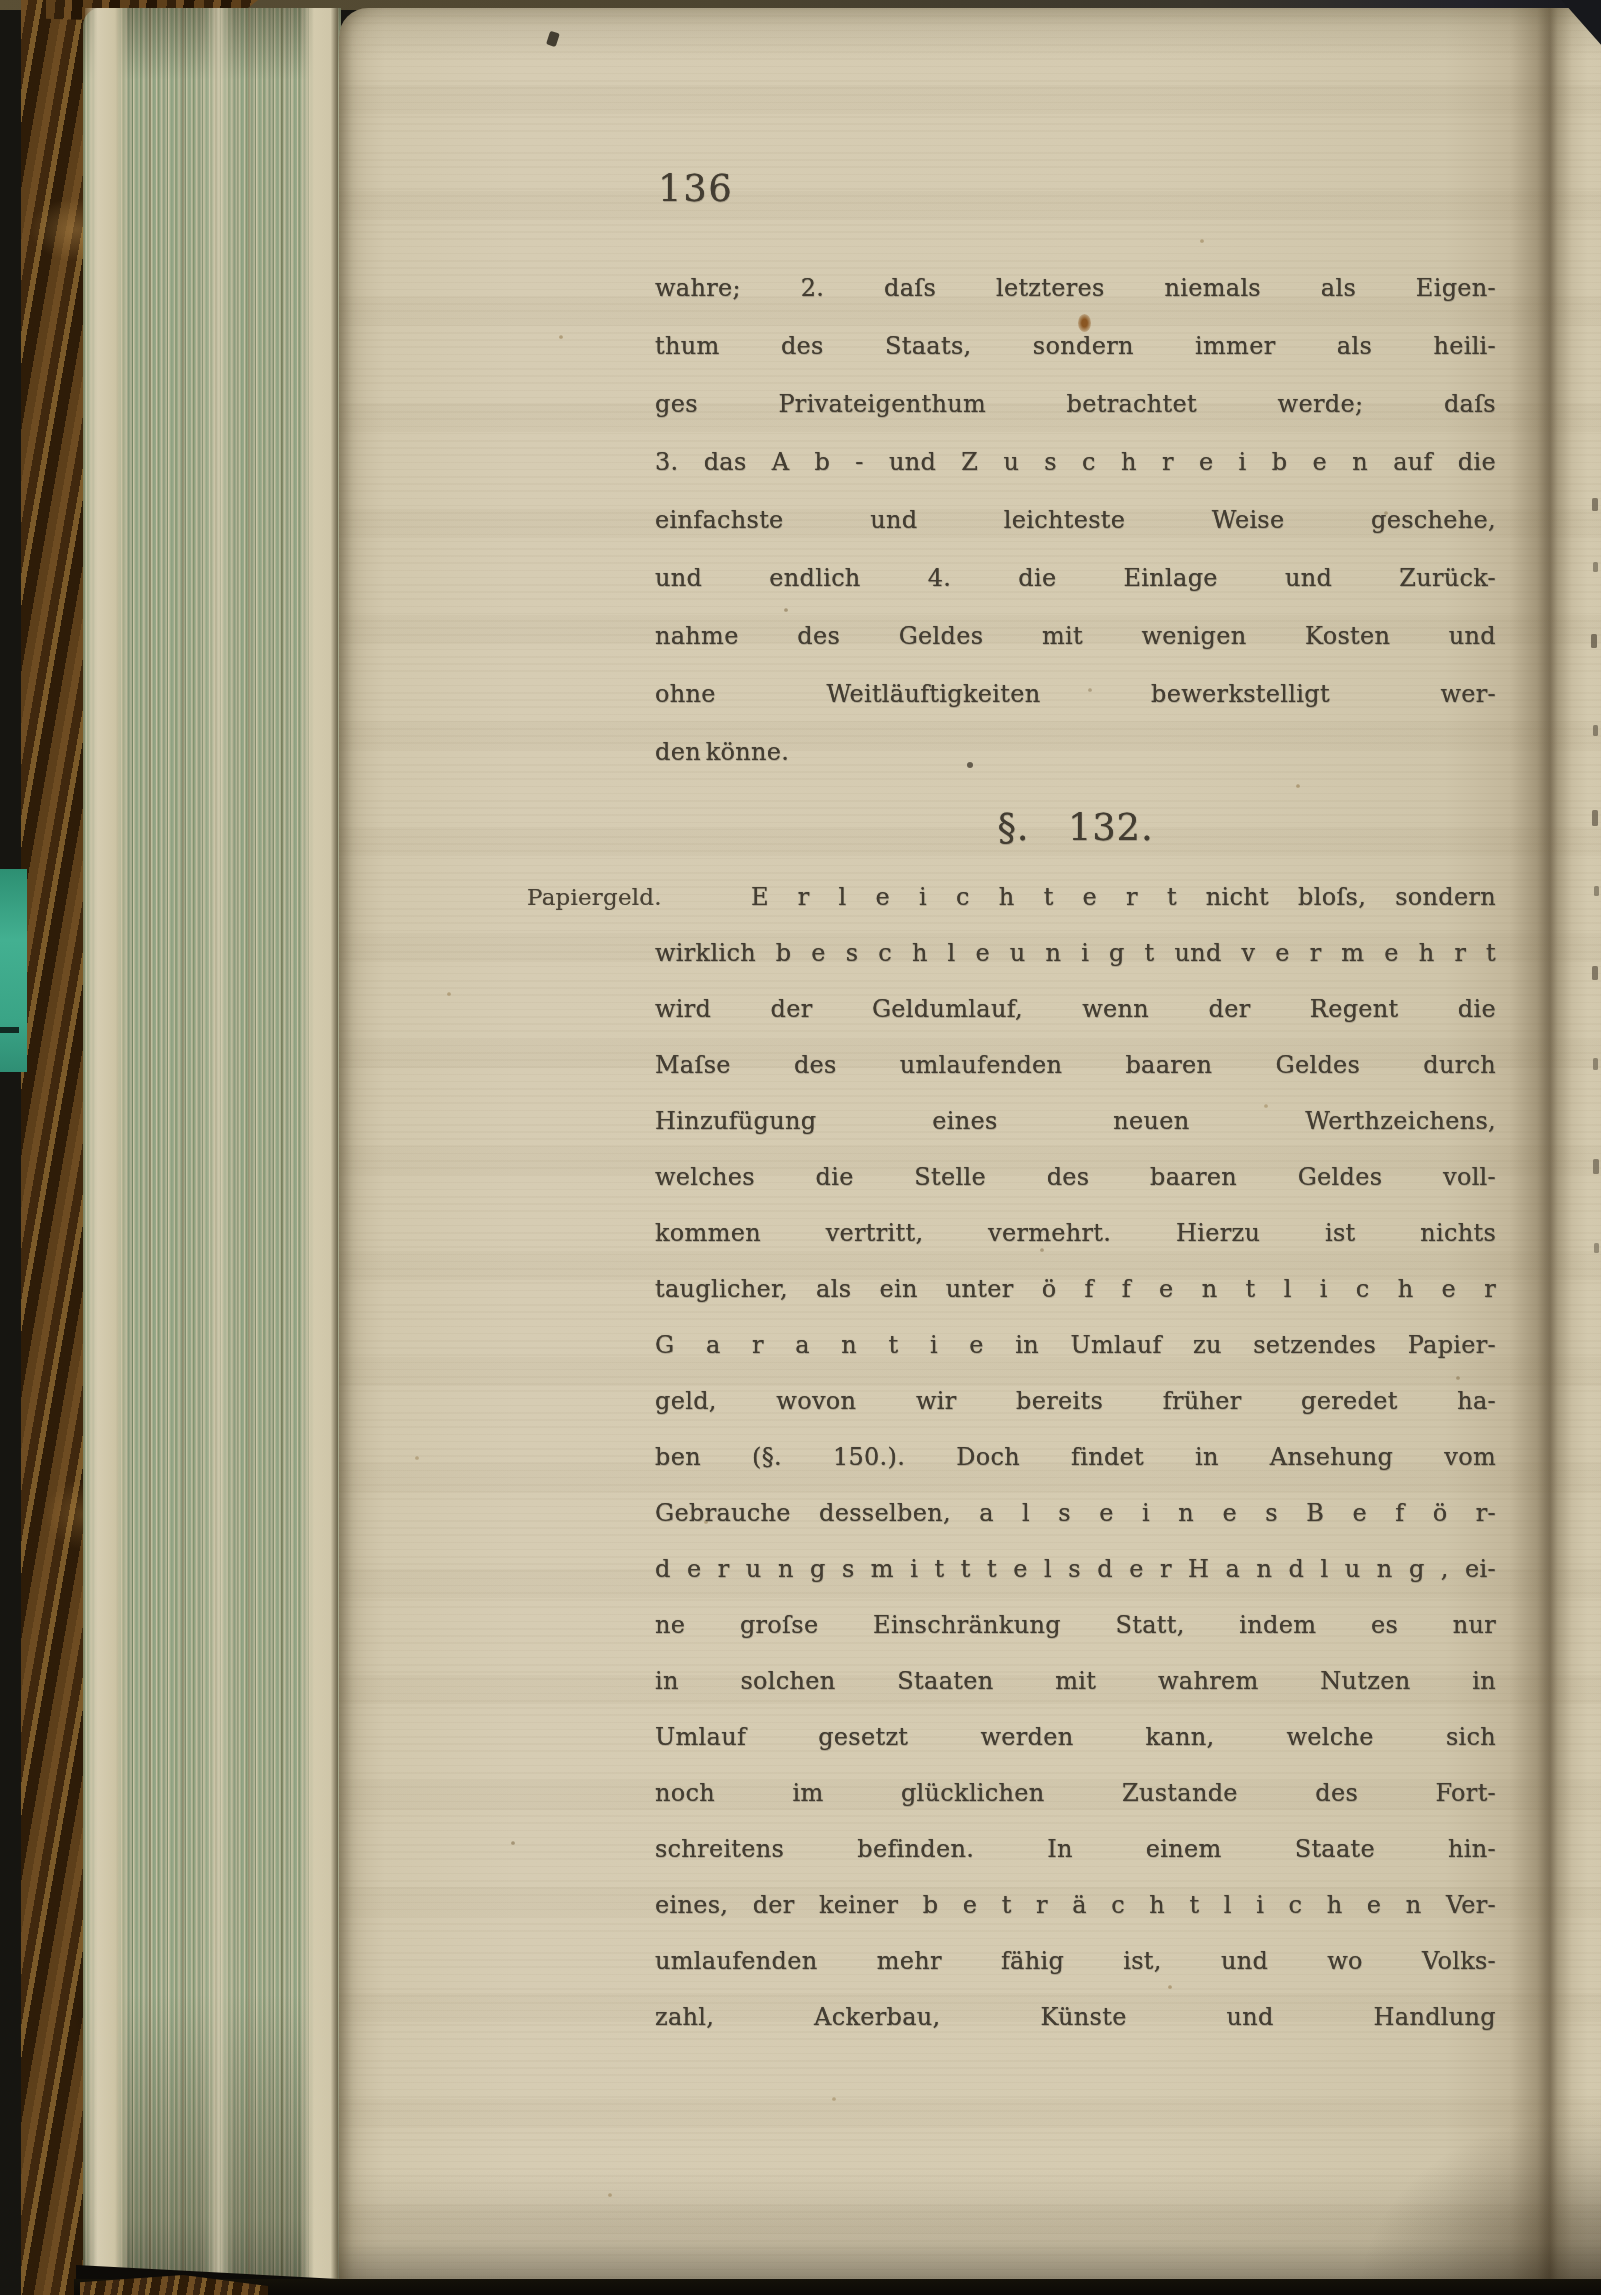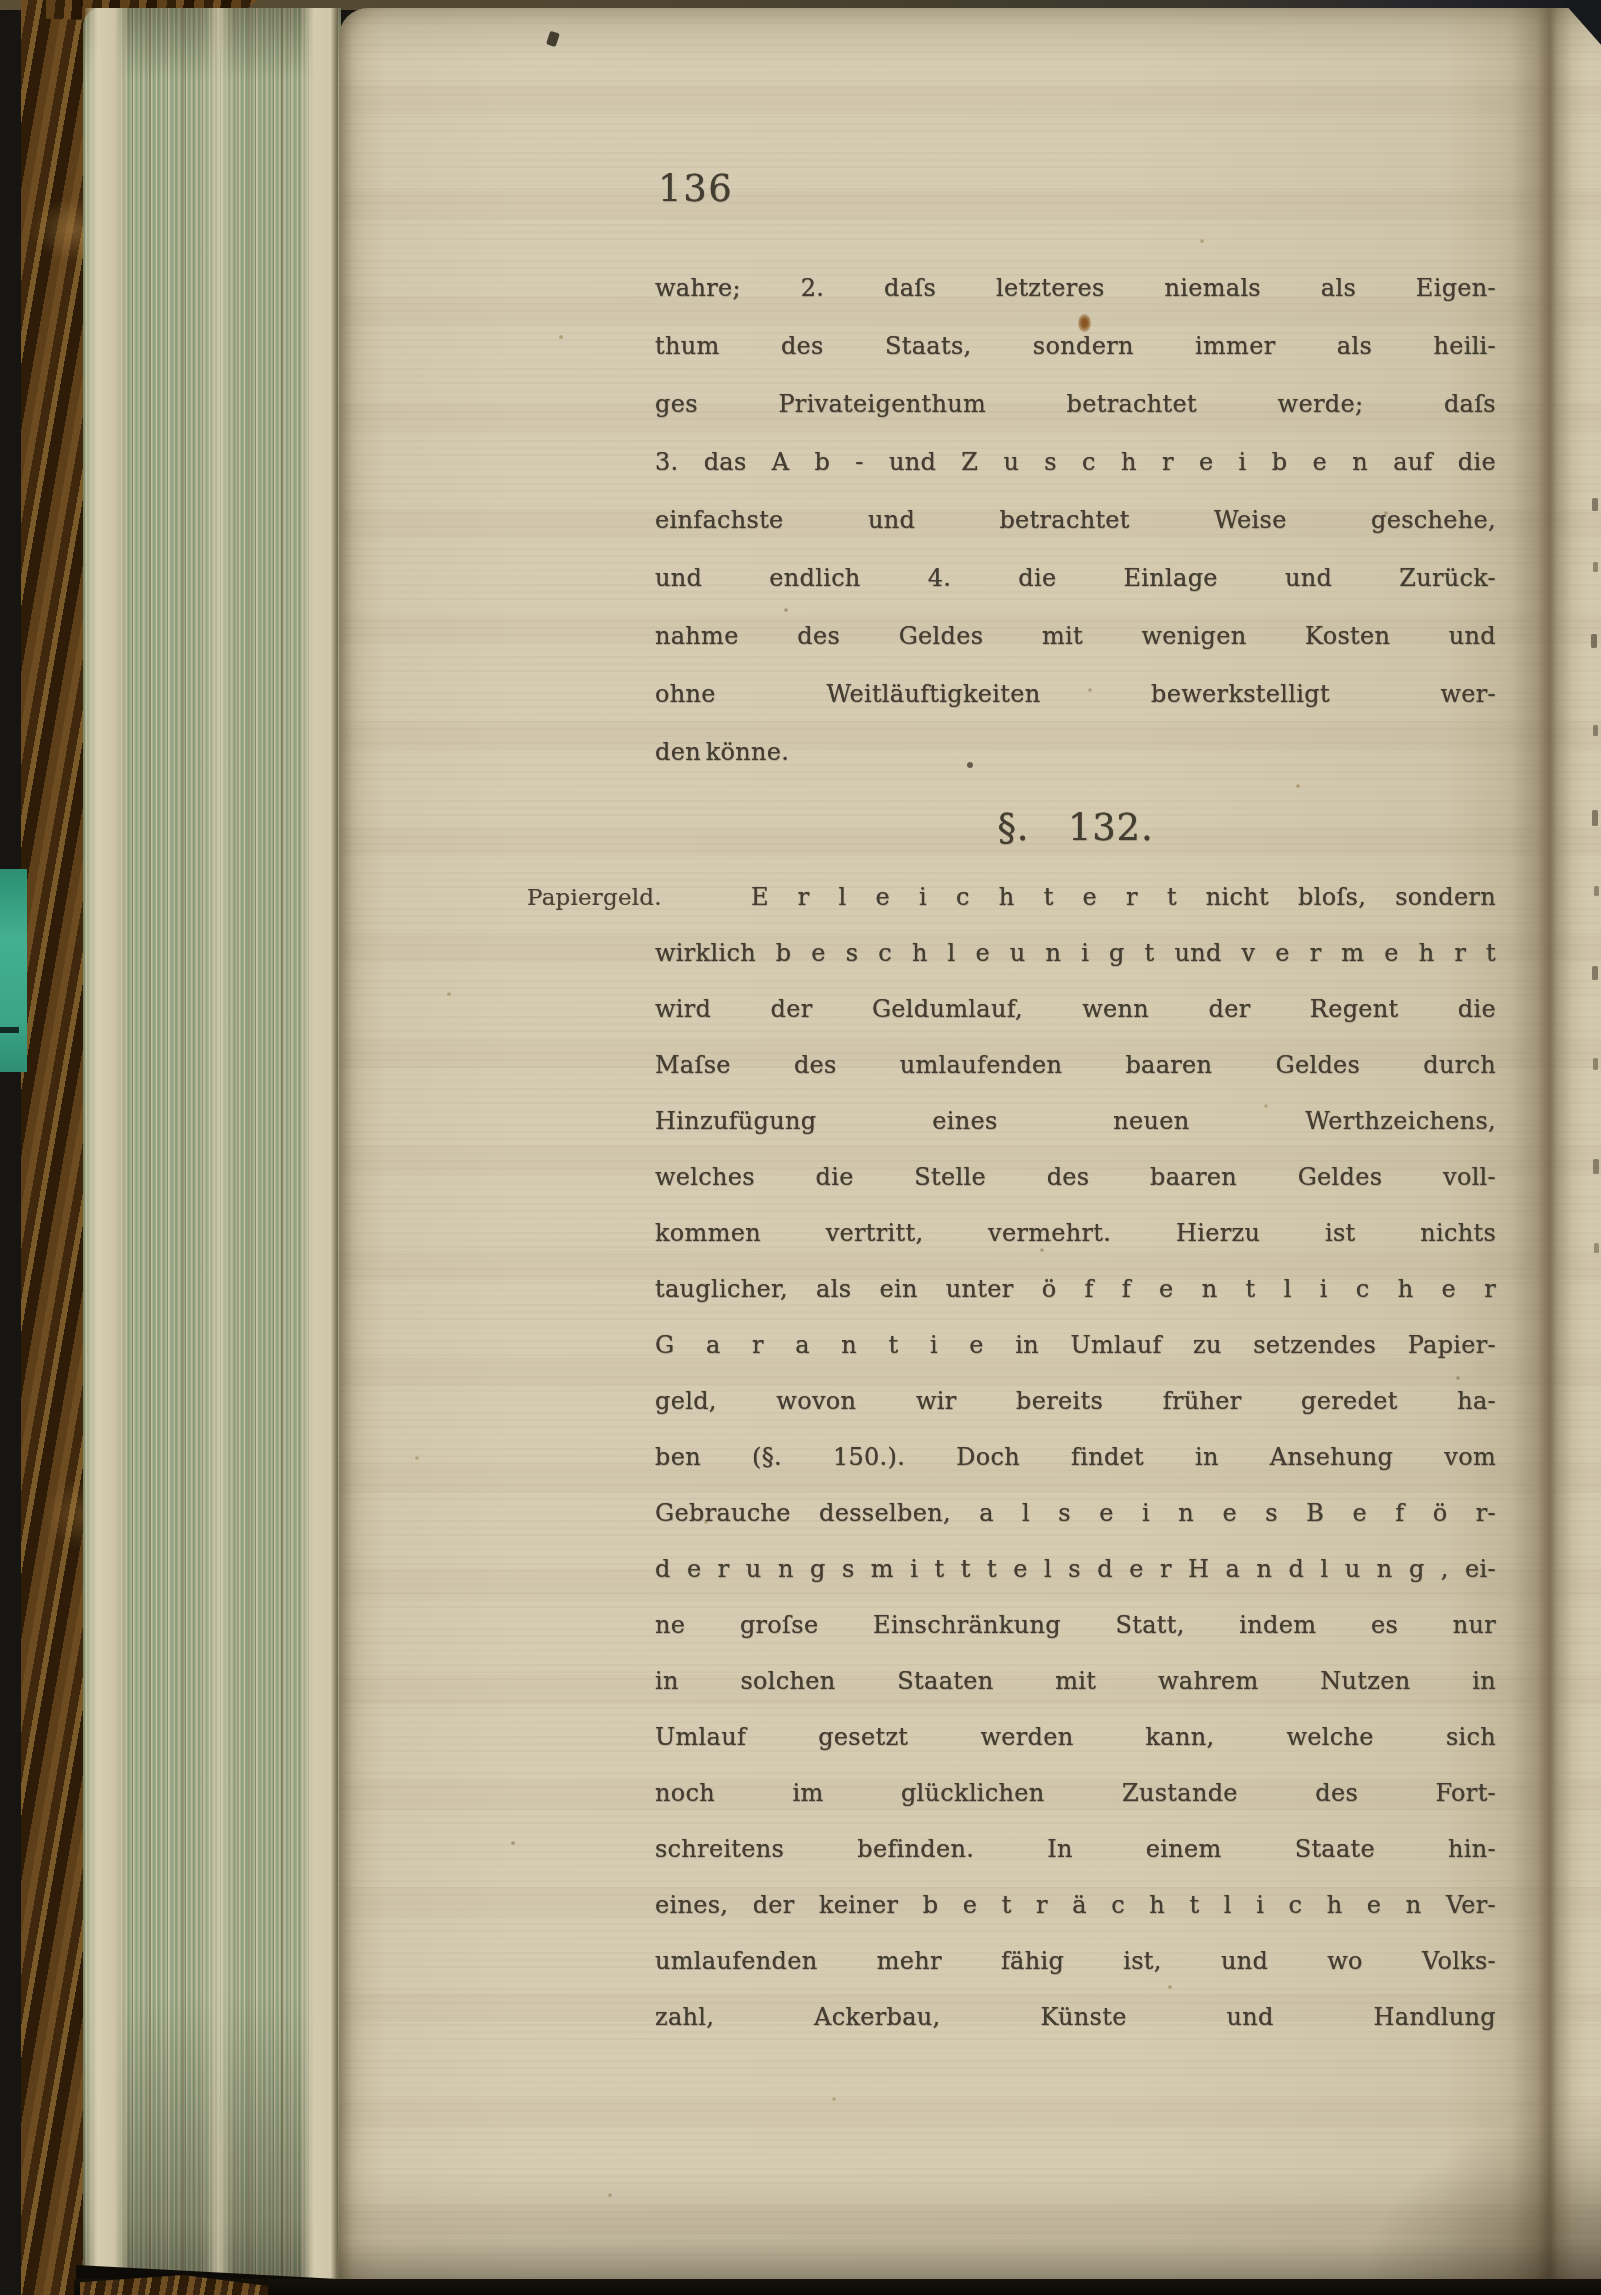--- a/index.html
+++ b/index.html
@@ -168,21 +168,21 @@
   <div class="rmark" style="left:1593px;top:1159px;width:5.6px;height:15px;opacity:.55"></div>
   <div class="rmark" style="left:1594px;top:1243px;width:4.8px;height:10.4px;opacity:.45"></div>
 
   <div class="pgnum ink">136</div>
 
   <div class="para para1">
     <div class="line ink">wahre; 2. daſs letzteres niemals als Eigen-</div>
     <div class="line ink">thum des Staats, sondern immer als heili-</div>
     <div class="line ink">ges Privateigenthum betrachtet werde; daſs</div>
     <div class="line ink sp">3. das A b - und Z u s c h r e i b e n auf die</div>
-    <div class="line ink">einfachste und betrachtet Weise geschehe,</div>
+    <div class="line ink">einfachste und leichteste Weise geschehe,</div>
     <div class="line ink">und endlich 4. die Einlage und Zurück-</div>
     <div class="line ink">nahme des Geldes mit wenigen Kosten und</div>
     <div class="line ink">ohne Weitläuftigkeiten bewerkstelligt wer-</div>
     <div class="line ink last">den könne.</div>
   </div>
 
   <div class="heading ink">§.  132.</div>
 
   <div class="marginnote">Papiergeld.</div>
 

